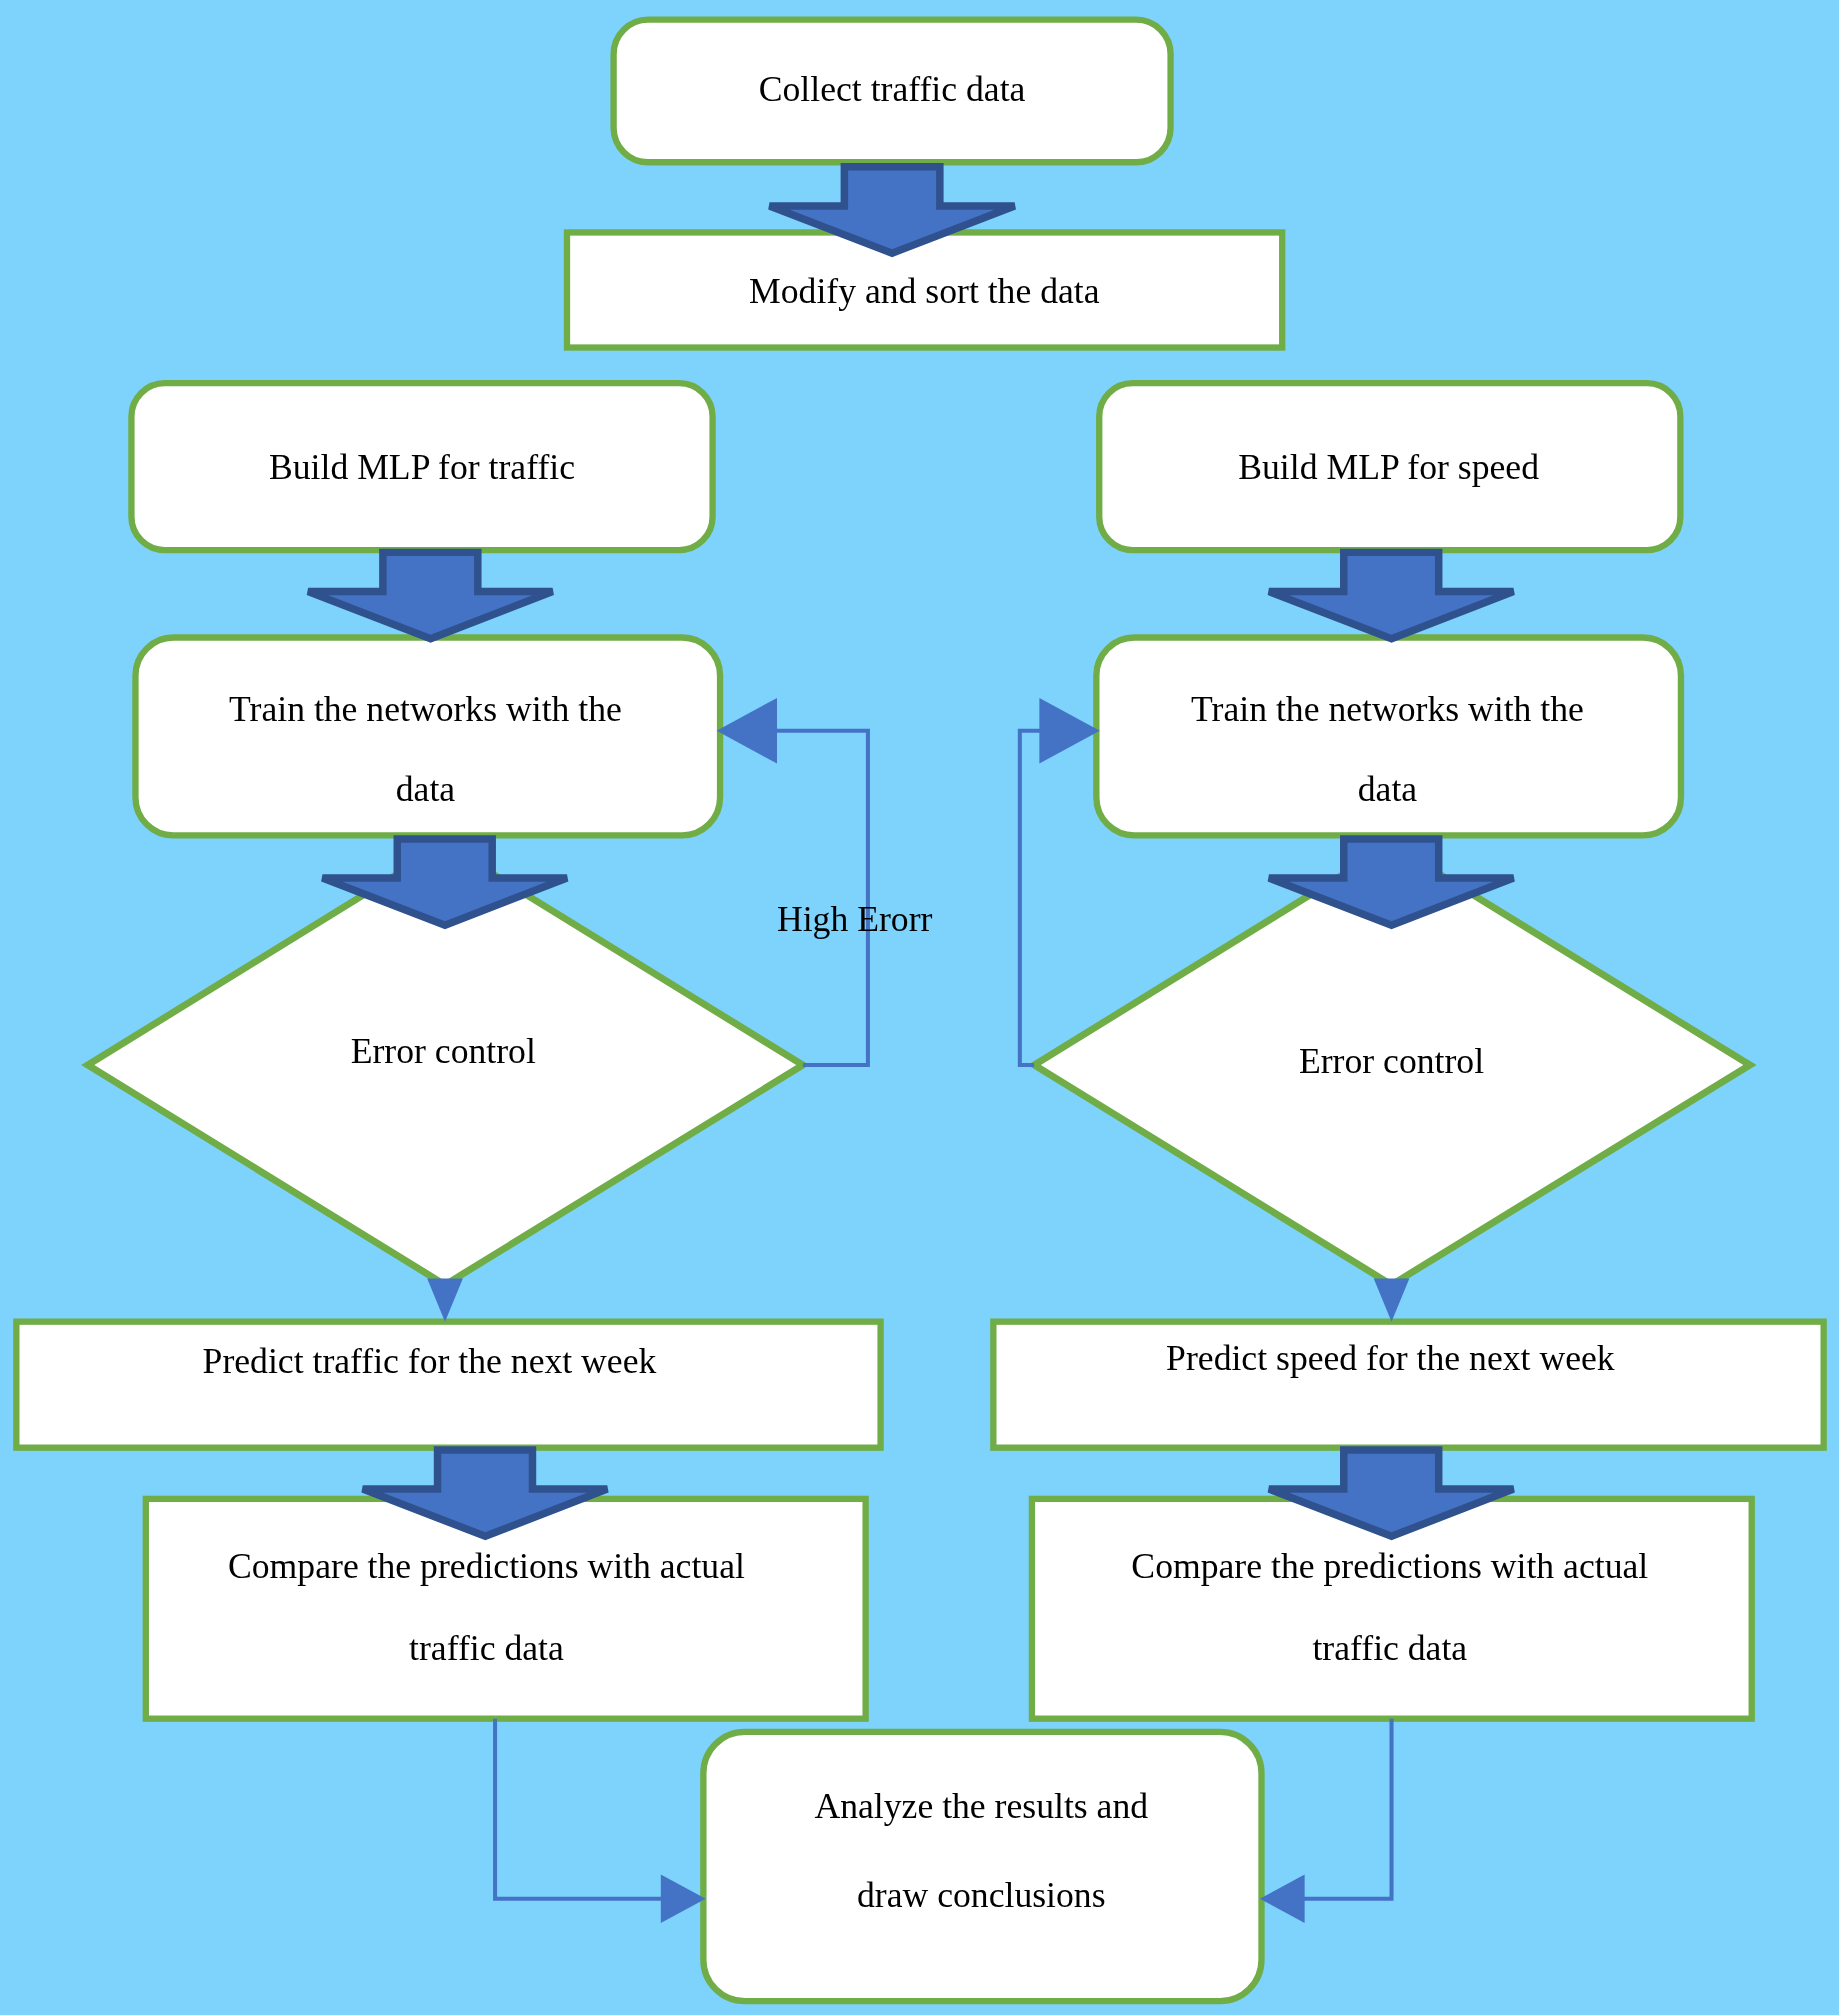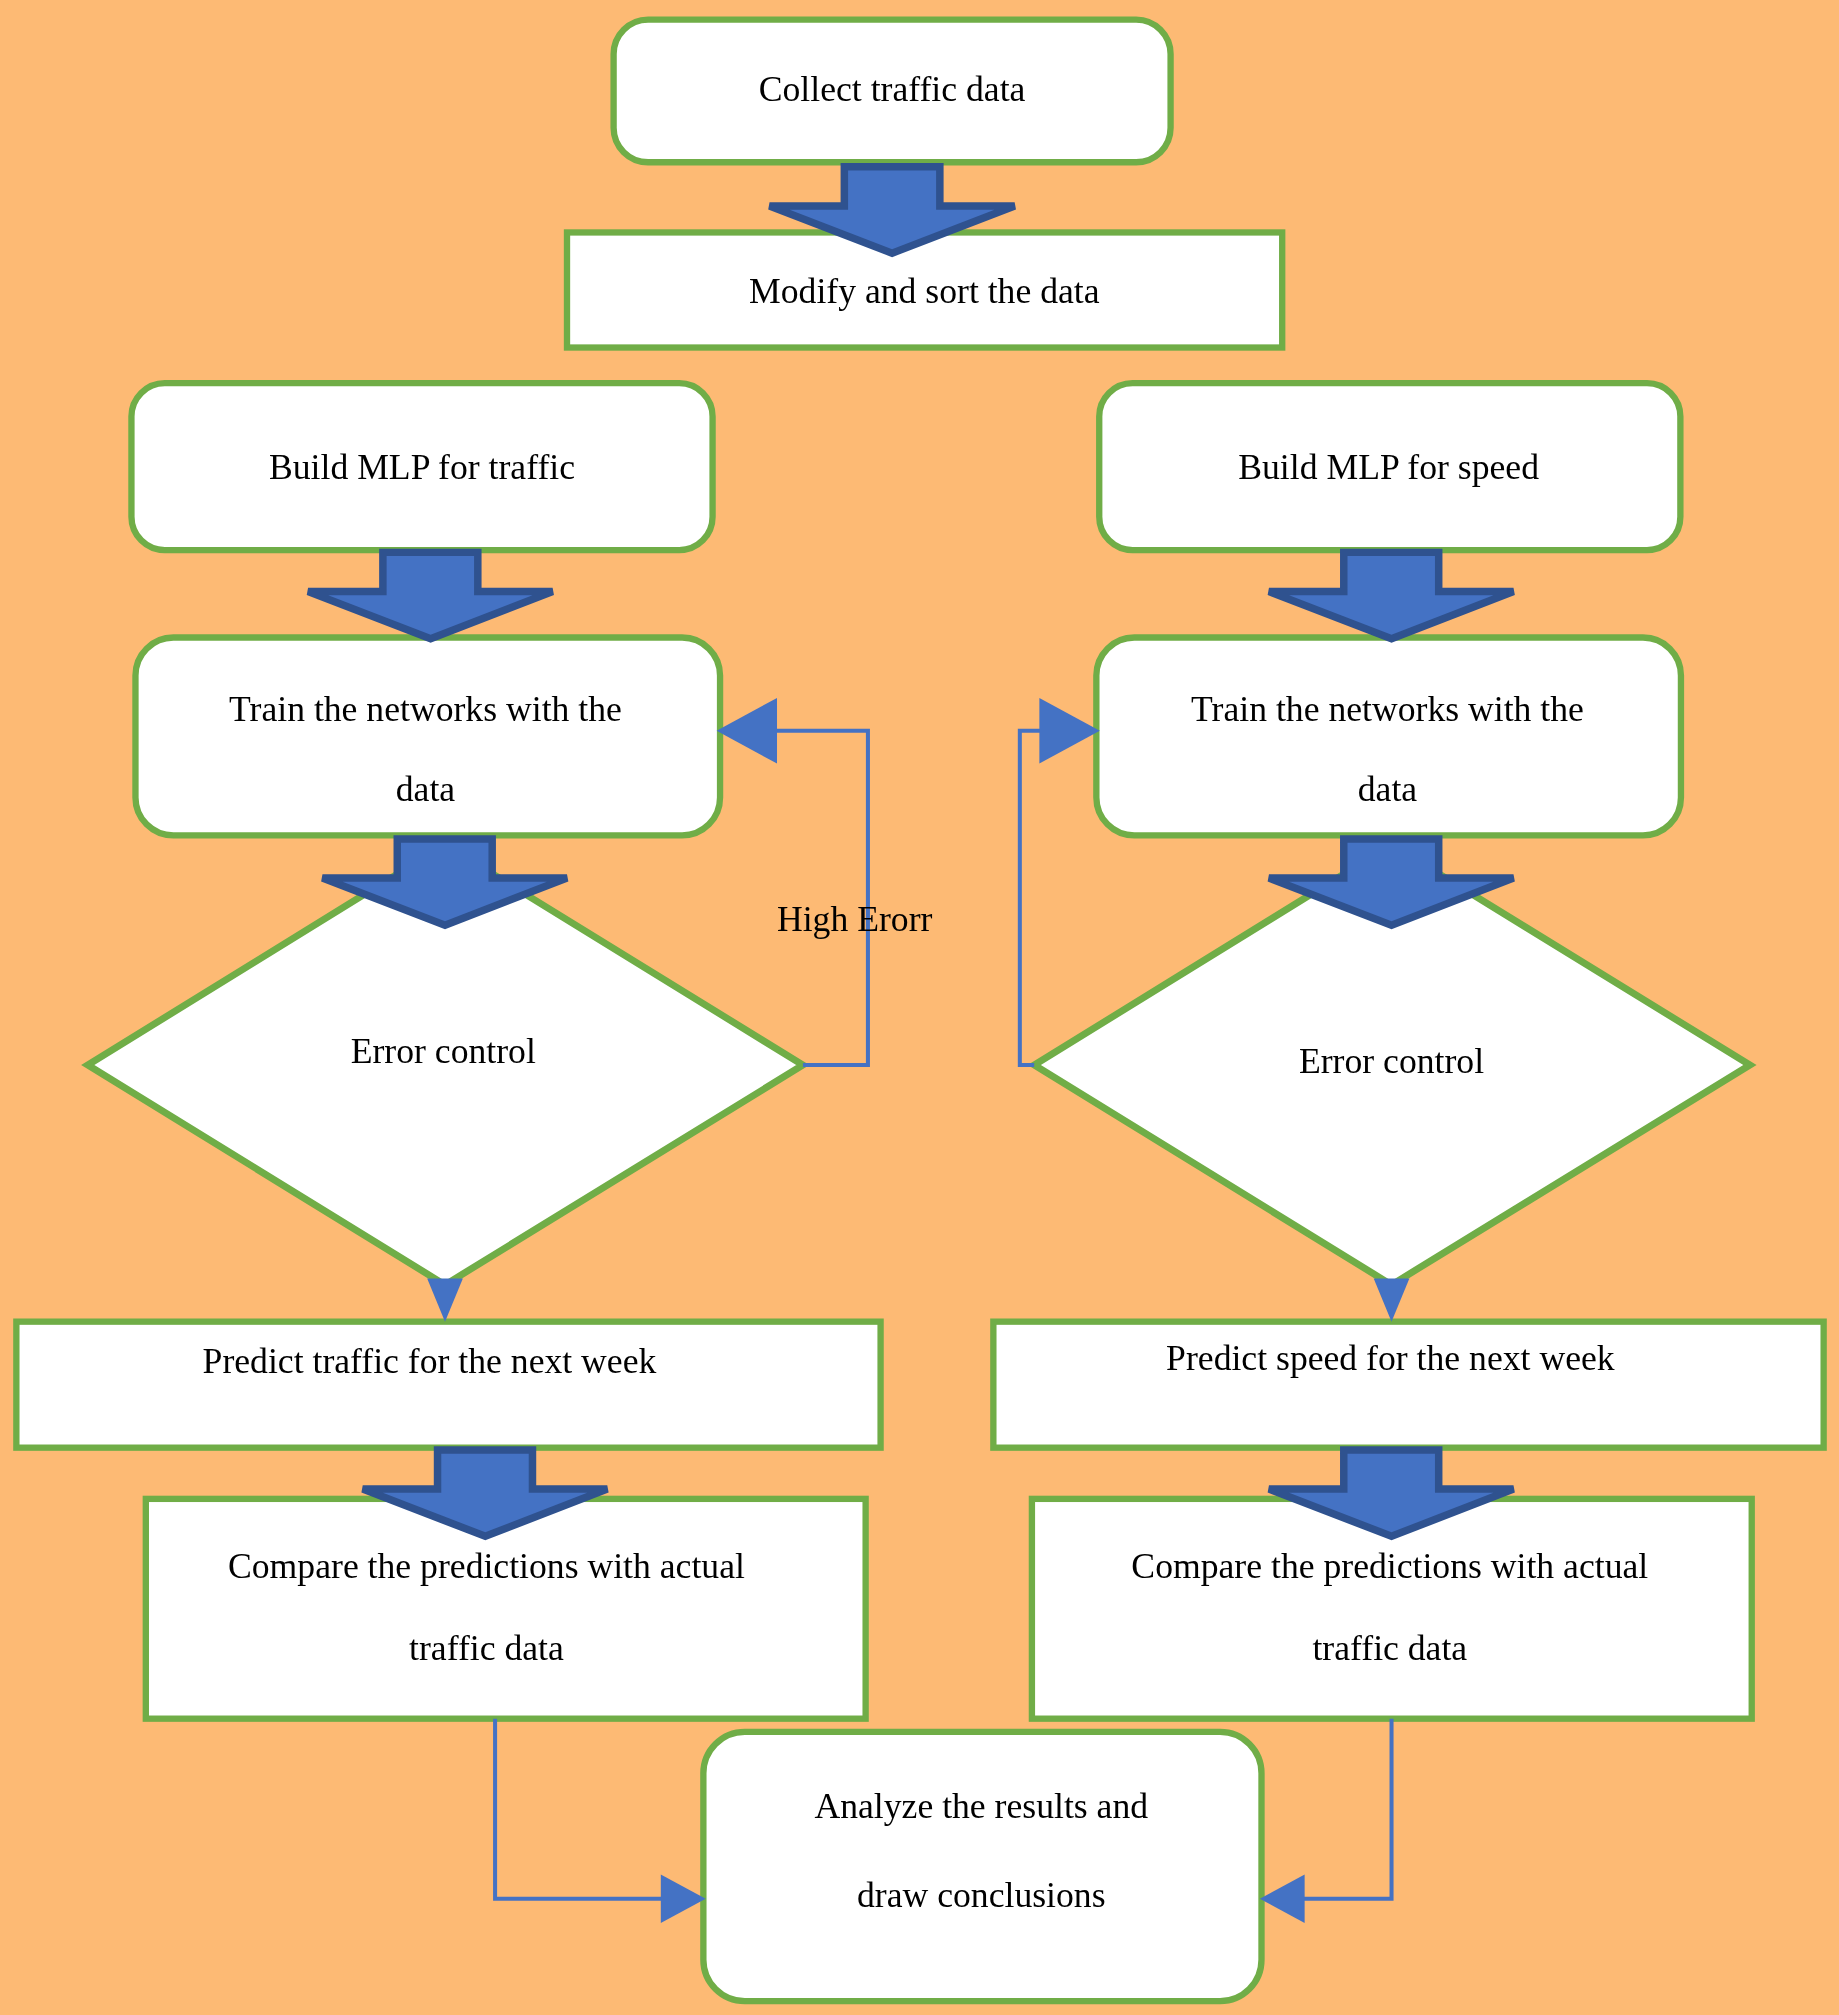--- a/index.html
+++ b/index.html
@@ -7,21 +7,21 @@
     padding: 0;
     background: #ffffff;
   }
   body {
     font-family: "Liberation Serif", "DejaVu Serif", serif;
   }
   #flow-root {
     position: relative;
     width: 1840px;
     height: 2015px;
-    background: #fdba74;
+    background: #7dd3fc;
     overflow: hidden;
   }
   svg.flow-canvas {
     position: absolute;
     left: 0;
     top: 0;
     width: 1840px;
     height: 2015px;
     display: block;
   }

